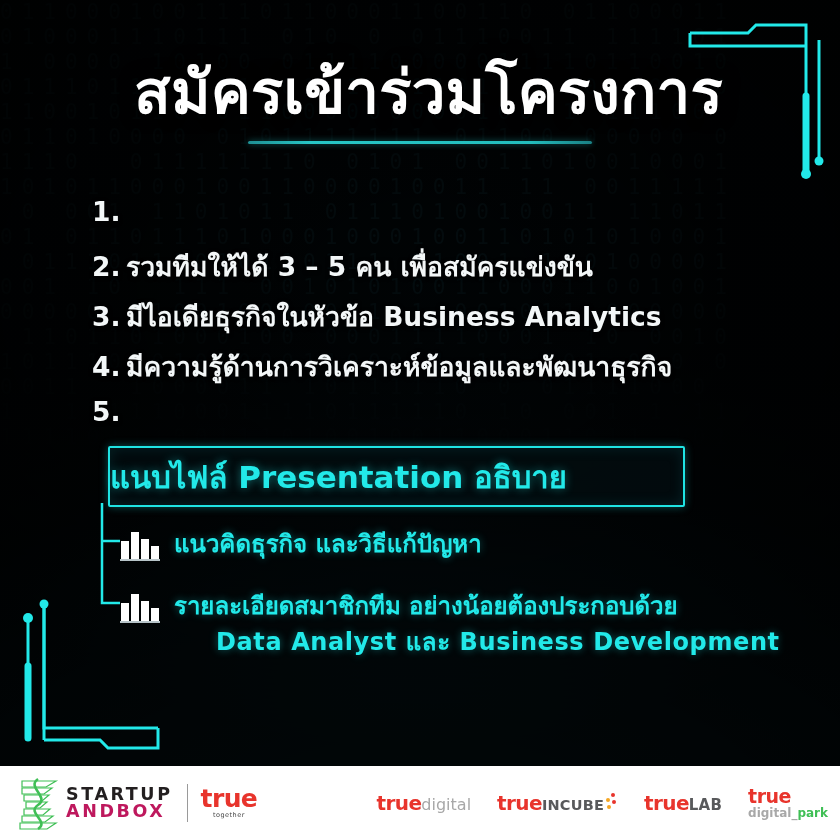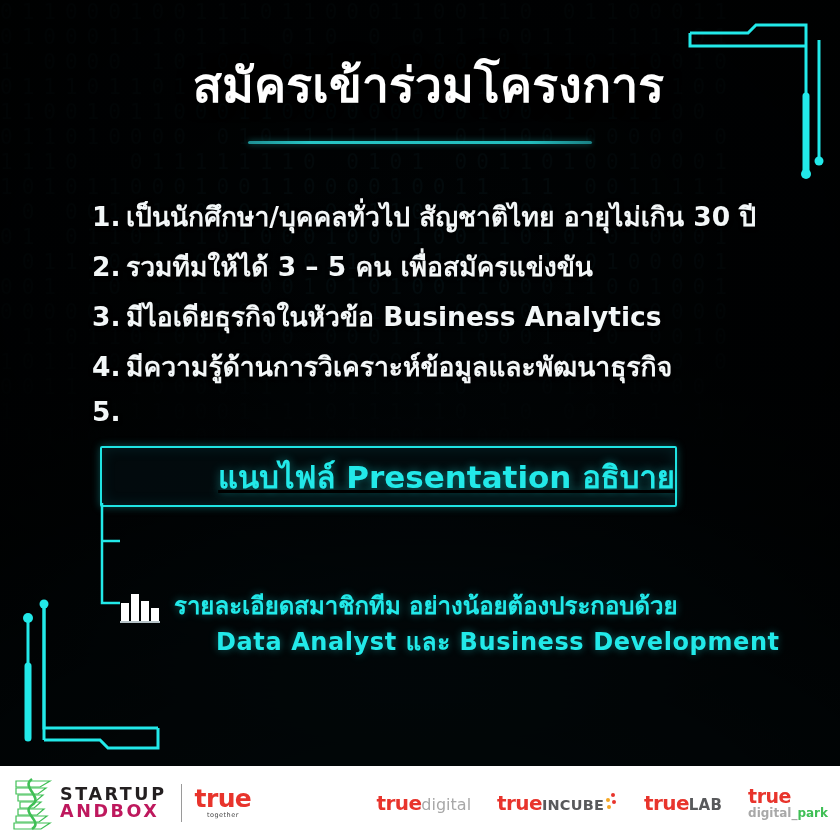--- a/index.html
+++ b/index.html
@@ -31,21 +31,21 @@
   }
 
   
   .circuit{position:absolute;pointer-events:none;}
   .circuit.tr{right:0;top:0;width:180px;height:200px;}
   .circuit.bl{left:0;bottom:62px;width:200px;height:190px;}
 
   
   .title{
     position:absolute;left:0;right:0;top:58px;text-align:center;
-    color:#ffffff;font-size:48px;font-weight:700;letter-spacing:.2px;
+    color:#ffffff;font-size:60px;font-weight:700;letter-spacing:.2px;
     text-shadow:0 0 18px rgba(0,0,0,.9);
     line-height:1.15;
     margin-left:17px;
   }
   .title-rule{
     position:absolute;left:248px;top:141px;width:344px;height:3px;
     background:linear-gradient(90deg,#1f8f93,#27c6c6 18%,#23bdbd 82%,#1a7f84);
     box-shadow:0 0 6px rgba(40,220,220,.45);
     border-radius:2px;
   }
@@ -55,26 +55,25 @@
   .li{
     display:flex;align-items:baseline;color:#f3f7f8;
     font-size:26.5px;font-weight:700;height:50px;
     text-shadow:0 1px 4px rgba(0,0,0,.85);
   }
   .li .num{width:34px;flex:0 0 34px;}
   .li .txt{white-space:nowrap;}
 
   
   .hl-box{
-    position:absolute;left:100px;top:446px;width:573px;height:57px;
+    position:absolute;left:108px;top:446px;width:573px;height:57px;
     border:2px solid #1fe3e3;border-radius:2px;
     box-shadow:0 0 9px rgba(30,226,226,.35), inset 0 0 14px rgba(20,140,150,.18);
-    display:flex;align-items:center;justify-content:flex-end;
+    display:flex;align-items:center;justify-content:flex-start;
     background:rgba(6,30,38,.30);
-    text-decoration:underline;
   }
   .hl-box .hl-text{
     color:#22e9e9;font-size:31px;font-weight:700;white-space:nowrap;
     text-shadow:0 0 10px rgba(34,233,233,.45);
   }
 
   
   .bracket{position:absolute;left:100px;top:503px;width:46px;height:110px;pointer-events:none;}
 
   .sub{position:absolute;left:120px;display:flex;align-items:flex-start;}
@@ -85,21 +84,21 @@
     color:#22e9e9;font-size:24px;font-weight:700;line-height:36px;
     white-space:nowrap;text-shadow:0 0 9px rgba(34,233,233,.40);
   }
   .sub-text .l2{display:block;padding-left:42px;letter-spacing:.6px;}
 
   
   .footer{
     position:absolute;left:0;bottom:0;width:840px;height:74px;
     background:#ffffff;display:flex;align-items:center;
   }
-  .footer-left{display:flex;align-items:center;padding-left:10px;flex:0 0 auto;}
+  .footer-left{display:flex;align-items:center;padding-left:16px;flex:0 0 auto;}
   .sandbox-logo{display:flex;align-items:center;}
   .sandbox-word{margin-left:4px;line-height:1.0;}
   .sandbox-word .l1{
     font-size:17.5px;font-weight:700;letter-spacing:2.6px;color:#231f20;
     font-family:"DejaVu Sans","Liberation Sans",sans-serif;
   }
   .sandbox-word .l2{
     font-size:17.5px;font-weight:700;letter-spacing:2.6px;color:#be185d;
     font-family:"DejaVu Sans","Liberation Sans",sans-serif;
   }
@@ -170,21 +169,20 @@
     <circle cx="28" cy="30" r="5" fill="#22e9e9"></circle>
     <circle cx="44" cy="16" r="4.5" fill="#22e9e9"></circle>
   </svg>
 
   <div class="title">สมัครเข้าร่วมโครงการ</div>
   <div class="title-rule"></div>
 
   <div class="list">
     <div class="li">
       <span class="num">1.</span>
-      <span class="txt">เป็นนักศึกษา/บุคคลทั่วไป  สัญชาติไทย  อายุไม่เกิน 30 ปี</span>
     </div>
     <div class="li">
       <span class="num">2.</span>
       <span class="txt">รวมทีมให้ได้ 3 – 5 คน เพื่อสมัครแข่งขัน</span>
     </div>
     <div class="li">
       <span class="num">3.</span>
       <span class="txt">มีไอเดียธุรกิจในหัวข้อ Business Analytics</span>
     </div>
     <div class="li">
@@ -198,20 +196,32 @@
 
   <div class="hl-box">
     <span class="hl-text">แนบไฟล์ Presentation อธิบาย</span>
   </div>
 
   <svg class="bracket" viewBox="0 0 46 110">
     <path d="M2 0 V100 H20" fill="none" stroke="#22e9e9" stroke-width="2.5"></path>
     <path d="M2 38 H20" fill="none" stroke="#22e9e9" stroke-width="2.5"></path>
   </svg>
 
+  <div class="sub sub1">
+    <svg class="barchart" width="40" height="32" viewBox="0 0 40 32">
+      <rect x="1" y="12" width="8" height="18" fill="#ffffff"></rect>
+      <rect x="11" y="3" width="8" height="27" fill="#ffffff"></rect>
+      <rect x="21" y="10" width="8" height="20" fill="#ffffff"></rect>
+      <rect x="31" y="17" width="8" height="13" fill="#ffffff"></rect>
+      <rect x="0" y="30" width="40" height="2" fill="#b7c4c8"></rect>
+    </svg>
+    <div class="sub-text">
+      <span>แนวคิดธุรกิจ  และวิธีแก้ปัญหา</span>
+    </div>
+  </div>
 
   <div class="sub sub2">
     <svg class="barchart" width="40" height="32" viewBox="0 0 40 32">
       <rect x="1" y="12" width="8" height="18" fill="#ffffff"></rect>
       <rect x="11" y="3" width="8" height="27" fill="#ffffff"></rect>
       <rect x="21" y="10" width="8" height="20" fill="#ffffff"></rect>
       <rect x="31" y="17" width="8" height="13" fill="#ffffff"></rect>
       <rect x="0" y="30" width="40" height="2" fill="#b7c4c8"></rect>
     </svg>
     <div class="sub-text">

